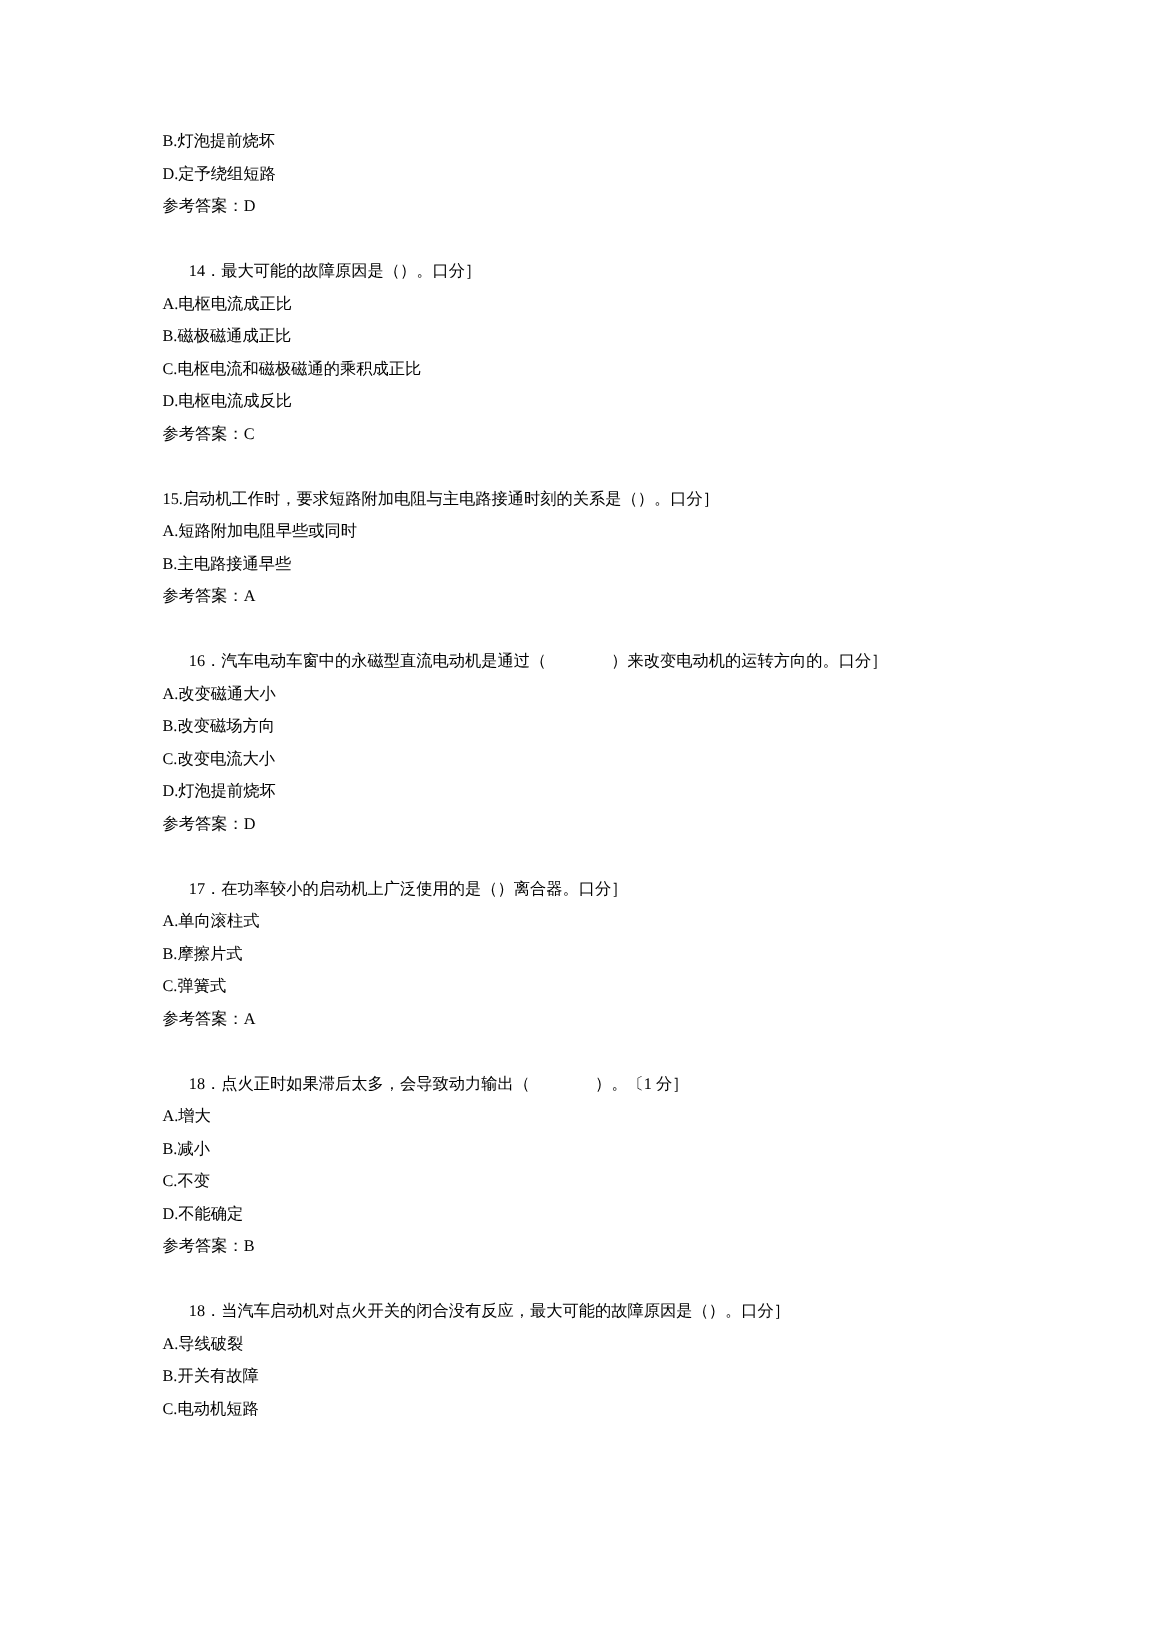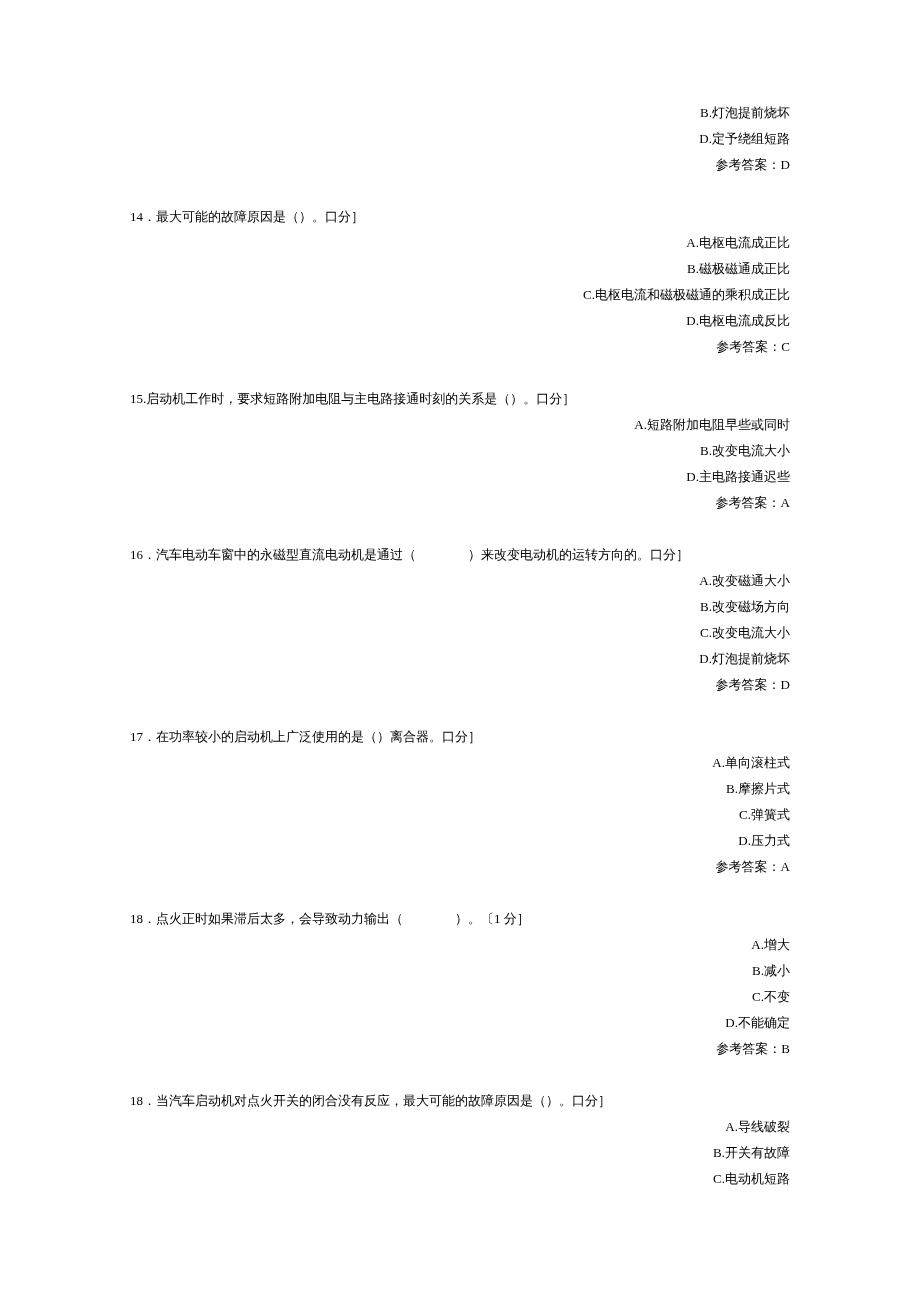--- a/index.html
+++ b/index.html
@@ -11,30 +11,30 @@
       background: #ffffff;
       font-family: "SimSun", "宋体", serif;
       width: 920px;
       padding: 100px 130px 80px 130px;
       font-size: 13px;
       line-height: 2.0;
       color: #000000;
     }
     .question-block {
       margin-bottom: 26px;
-      text-align: right;
     }
     .line {
       display: block;
     }
     .q-head {
       display: flex;
     }
     .q-num {
       white-space: pre;
+      margin-left: 21px;
     }
   </style>
 </head>
 <body>
 
 <div class="question-block">
   <span class="line">B.灯泡提前烧坏</span>
   <span class="line">D.定予绕组短路</span>
   <span class="line">参考答案：D</span>
 </div>
@@ -50,22 +50,21 @@
   <span class="line">D.电枢电流成反比</span>
   <span class="line">参考答案：C</span>
 </div>
 
 <div class="question-block">
   <div class="q-head">
     <span>15.</span>
     <span>启动机工作时，要求短路附加电阻与主电路接通时刻的关系是（）。口分］</span>
   </div>
   <span class="line">A.短路附加电阻早些或同时</span>
-  <span class="line">B.改变电流大小</span>
-  <span class="line">D.主电路接通迟些</span>
+  <span class="line">B.主电路接通早些</span>
   <span class="line">参考答案：A</span>
 </div>
 
 <div class="question-block">
   <div class="q-head">
     <span class="q-num">16</span>
     <span>．汽车电动车窗中的永磁型直流电动机是通过（　　　　）来改变电动机的运转方向的。口分］</span>
   </div>
   <span class="line">A.改变磁通大小</span>
   <span class="line">B.改变磁场方向</span>
@@ -75,21 +74,20 @@
 </div>
 
 <div class="question-block">
   <div class="q-head">
     <span class="q-num">17</span>
     <span>．在功率较小的启动机上广泛使用的是（）离合器。口分］</span>
   </div>
   <span class="line">A.单向滚柱式</span>
   <span class="line">B.摩擦片式</span>
   <span class="line">C.弹簧式</span>
-  <span class="line">D.压力式</span>
   <span class="line">参考答案：A</span>
 </div>
 
 <div class="question-block">
   <div class="q-head">
     <span class="q-num">18</span>
     <span>．点火正时如果滞后太多，会导致动力输出（　　　　）。〔1 分］</span>
   </div>
   <span class="line">A.增大</span>
   <span class="line">B.减小</span>

